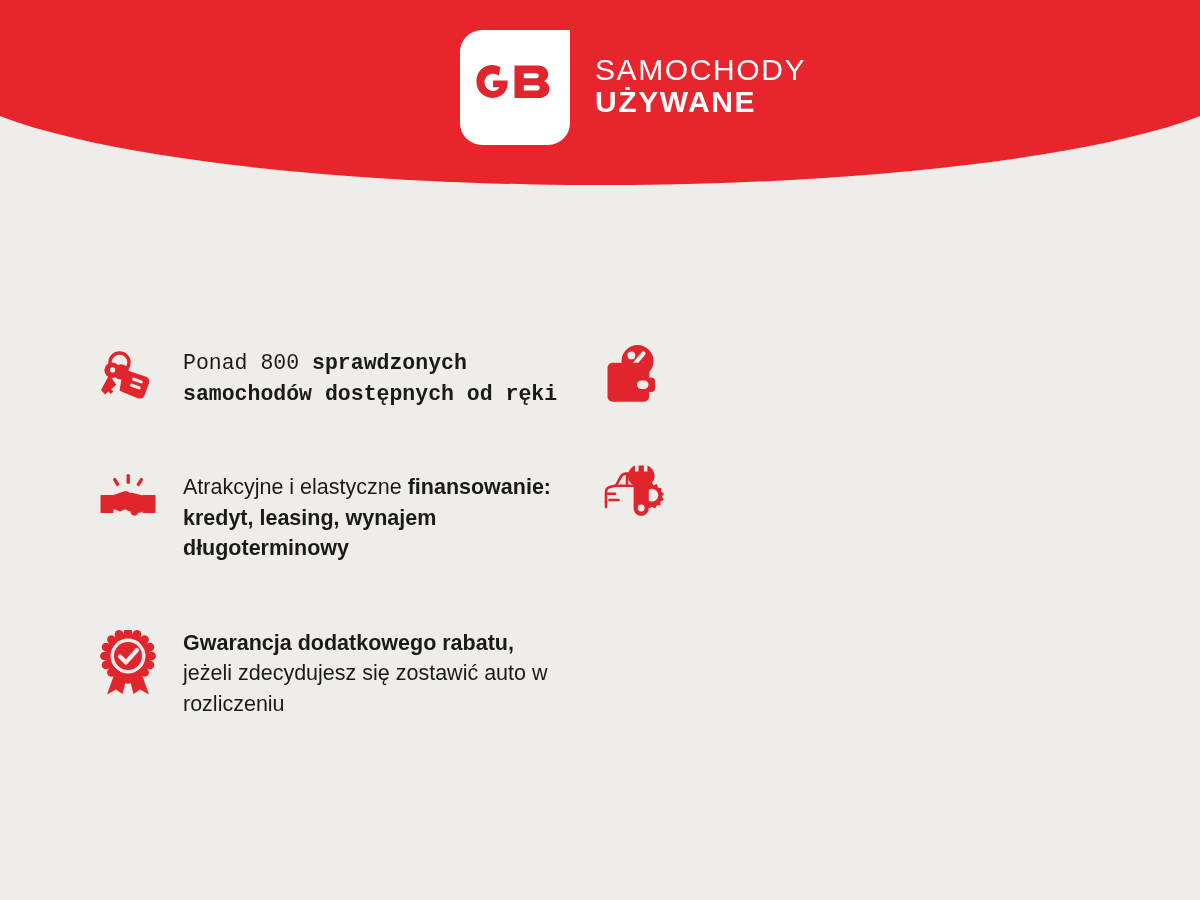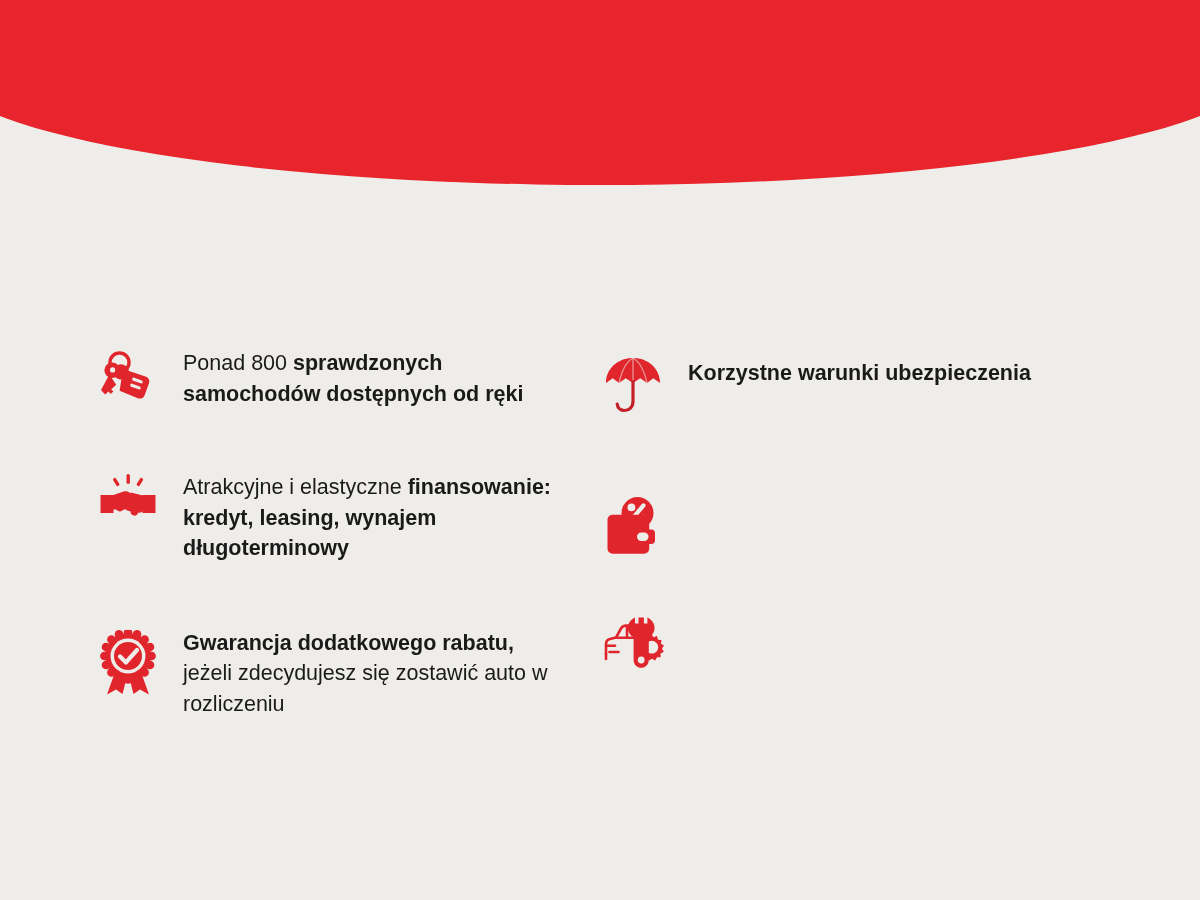--- a/index.html
+++ b/index.html
@@ -75,37 +75,61 @@
     line-height:1.42;
     color:#1A1A1A;
     font-weight:400;
     max-width:380px;
     padding-top:4px;
   }
   .feat-text b { font-weight:bold; }
   .col-right .feat-text { max-width:400px; }
 
   
-  .f-l1 { margin-top:6px;  margin-bottom:54px; }
+  .f-l1 { margin-top:6px;  margin-bottom:54px;font-family:Liberation Mono, monospace; }
   .f-l2 { margin-bottom:60px; }
   .f-l3 { margin-bottom:0; }
   .f-r1 { margin-top:12px; margin-bottom:70px; }
   .f-r2 { margin-bottom:48px; }
   .f-r3 { margin-bottom:0; }
   .f-r1 .feat-text { padding-top:8px; }
 </style>
 </head>
 <body>
 
 <div class="page">
 
   <div class="banner">
     <div class="banner-shape"></div>
   </div>
 
+  <div class="logo-block">
+    <div class="logo-mark">
+      <svg width="78" height="48" viewBox="0 0 78 48" aria-hidden="true">
+
+        <path d="M24.5 3.2 C16.8 -1.1 6.6 1.0 2.4 9.0 C-1.7 16.8 0.6 26.9 8.1 31.6
+                 C15.0 35.9 24.6 34.2 29.2 27.6 C30.8 25.3 31.5 22.7 31.6 20.0
+                 L31.6 16.4 L17.0 16.4 L17.0 23.2 L23.6 23.2
+                 C22.0 26.0 18.6 27.4 15.3 26.7 C10.6 25.7 7.6 21.0 8.7 16.3
+                 C9.8 11.6 14.6 8.7 19.3 9.9 C20.6 10.2 21.8 10.8 22.8 11.7 Z" fill="#E0262C"></path>
+
+        <path d="M38.5 1.6 L62.0 1.6 C68.2 1.6 72.2 5.2 72.2 10.3
+                 C72.2 13.6 70.5 16.0 67.8 17.2 C71.2 18.3 73.4 21.0 73.4 24.7
+                 C73.4 30.2 69.1 34.0 62.4 34.0 L38.5 34.0 Z
+                 M47.8 9.3 L47.8 14.2 L60.2 14.2 C61.8 14.2 62.8 13.2 62.8 11.7
+                 C62.8 10.2 61.8 9.3 60.2 9.3 Z
+                 M47.8 21.2 L47.8 26.4 L61.0 26.4 C62.7 26.4 63.8 25.3 63.8 23.8
+                 C63.8 22.3 62.7 21.2 61.0 21.2 Z" fill="#E0262C"></path>
+      </svg>
+    </div>
+    <div class="logo-words">
+      <span class="logo-line1">SAMOCHODY</span>
+      <span class="logo-line2">UŻYWANE</span>
+    </div>
+  </div>
 
   <div class="features">
 
     <div class="col col-left">
 
       <div class="feature f-l1">
         <span class="icon-wrap">
           <svg width="58" height="52" viewBox="0 0 58 52" aria-hidden="true">
             <g fill="#E0262C">
 
@@ -201,42 +225,20 @@
         </span>
         <div class="feat-text">
           <span></span><b>Gwarancja dodatkowego rabatu,</b><span> jeżeli zdecydujesz się zostawić auto w rozliczeniu</span>
         </div>
       </div>
 
     </div>
 
     <div class="col col-right">
 
-      <div class="feature f-r1">
-        <span class="icon-wrap">
-          <svg width="58" height="58" viewBox="0 0 58 58" aria-hidden="true">
-            <g fill="#E0262C">
-
-              <path d="M2.0 27.0 C2.0 12.5 14.0 2.0 29.0 2.0 C44.0 2.0 56.0 12.5 56.0 27.0
-                       L49.3 22.2 L43.0 27.0 L36.3 22.2 L29.0 27.0
-                       L21.7 22.2 L15.0 27.0 L8.7 22.2 Z"></path>
-
-              <path d="M29.0 2.0 L29.0 27.0" stroke="#EFEDE9" stroke-width="1.3" opacity="0.55"></path>
-              <path d="M29.0 2.0 C21.5 6.0 17.5 16.0 15.0 27.0" fill="none" stroke="#EFEDE9" stroke-width="1.3" opacity="0.55"></path>
-              <path d="M29.0 2.0 C36.5 6.0 40.5 16.0 43.0 27.0" fill="none" stroke="#EFEDE9" stroke-width="1.3" opacity="0.55"></path>
-
-              <path d="M29.0 25.5 L29.0 45.5 C29.0 51.0 25.0 54.5 20.6 54.5
-                       C16.6 54.5 13.6 51.8 13.2 48.2" fill="none" stroke="#C42027" stroke-width="3.2" stroke-linecap="round"></path>
-            </g>
-          </svg>
-        </span>
-        <div class="feat-text">
-          <span></span><b>Korzystne warunki ubezpieczenia</b><span></span>
-        </div>
-      </div>
 
       <div class="feature f-r2">
         <span class="icon-wrap">
           <svg width="58" height="60" viewBox="0 0 58 60" aria-hidden="true">
             <g fill="#E0262C">
 
               <circle cx="33.5" cy="17.0" r="16.0"></circle>
               <circle cx="27.4" cy="11.4" r="3.9" fill="#EFEDE9"></circle>
               <circle cx="39.4" cy="22.6" r="3.9" fill="#EFEDE9"></circle>
               <rect x="31.0" y="5.0" width="4.2" height="24" rx="2.1" transform="rotate(40 33.1 17)" fill="#EFEDE9"></rect>

